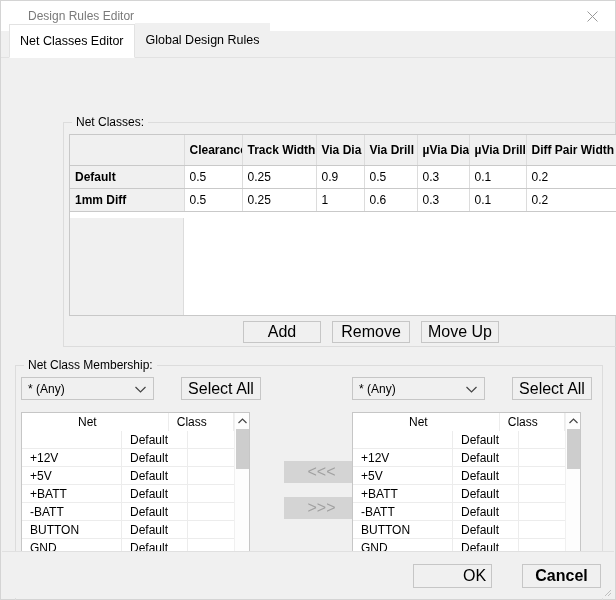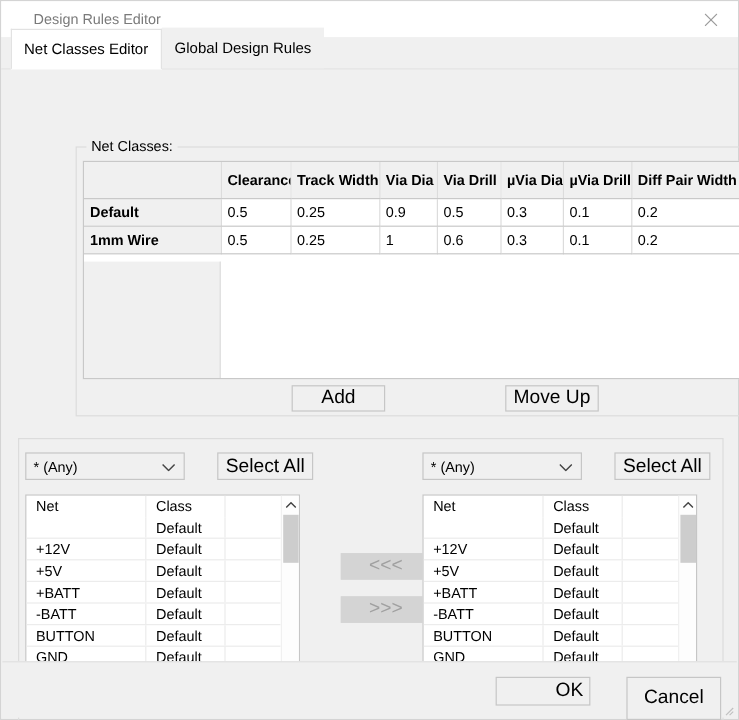--- a/index.html
+++ b/index.html
@@ -206,21 +206,21 @@
     left: 0; top: 0; right: 15px; bottom: 0;
     overflow: hidden;
   }
   .lrow {
     height: 18px;
     display: flex; align-items: center;
     border-bottom: 1px solid #ececec;
     box-sizing: border-box;
     font-size: 12px;
   }
-  .lrow.hdr { border-bottom: none; }
+  .lrow.hdr { border-bottom: none; margin-left: 48px; }
   .lcell-net  { width: 100px; padding-left: 8px; box-sizing: border-box; border-right: 1px solid #ececec; height: 100%; display: flex; align-items: center;}
   .lcell-cls  { width: 66px;  padding-left: 8px; box-sizing: border-box; border-right: 1px solid #ececec; height: 100%; display: flex; align-items: center;}
   .lcell-end  { flex: 1; height: 100%; }
   .vscroll {
     position: absolute; right: 0; top: 0;
     width: 15px; height: 100%;
     background: #fdfdfd;
     border-left: 1px solid #f0f0f0;
     box-sizing: border-box;
   }
@@ -240,21 +240,21 @@
   #transfer-right { position: absolute; left: 268px; top: 131px; width: 75px; height: 22px; }
   
   .footer {
     position: absolute;
     left: 1px; right: 1px; bottom: 1px;
     height: 46px;
     background: #f0f0f0;
     border-top: 1px solid #e0e0e0;
   }
   #ok-button     { position: absolute; right: 122px; top: 12px; width: 79px; height: 24px; padding-left: 44px; }
-  #cancel-button { position: absolute; right: 13px;  top: 12px; width: 79px; height: 36px; }
+  #cancel-button { position: absolute; right: 13px;  top: 12px; width: 79px; height: 24px; font-weight: bold; }
   .resize-grip {
     position: absolute; right: 2px; bottom: 2px;
     width: 10px; height: 10px;
   }
 </style>
 </head>
 <body>
 
 <div class="window">
 
@@ -319,39 +319,41 @@
               <td>0.5</td>
               <td>0.25</td>
               <td>0.9</td>
               <td>0.5</td>
               <td>0.3</td>
               <td>0.1</td>
               <td>0.2</td>
               <td>0.25</td>
             </tr>
             <tr>
-              <td class="rowhdr">1mm Wire</td>
+              <td class="rowhdr">1mm Diff</td>
               <td>0.5</td>
               <td>0.25</td>
               <td>1</td>
               <td>0.6</td>
               <td>0.3</td>
               <td>0.1</td>
               <td>0.2</td>
               <td>0.25</td>
             </tr>
           </tbody>
         </table>
       </div>
 
       <div class="btn" id="add-button">Add</div>
+      <div class="btn" id="remove-button">Remove</div>
       <div class="btn" id="moveup-button">Move Up</div>
     </div>
 
     <div class="group" id="membership-group">
+      <span class="group-label">Net Class Membership:</span>
 
       <div class="panel panel-left">
         <div class="combo">
           <span>* (Any)</span>
           <span class="arrow">
             <svg width="11" height="7" viewBox="0 0 11 7">
                 <polyline points="0.5,1 5.5,6 10.5,1" fill="none" stroke="#444" stroke-width="1.2"></polyline>
               </svg>
           </span>
         </div>

